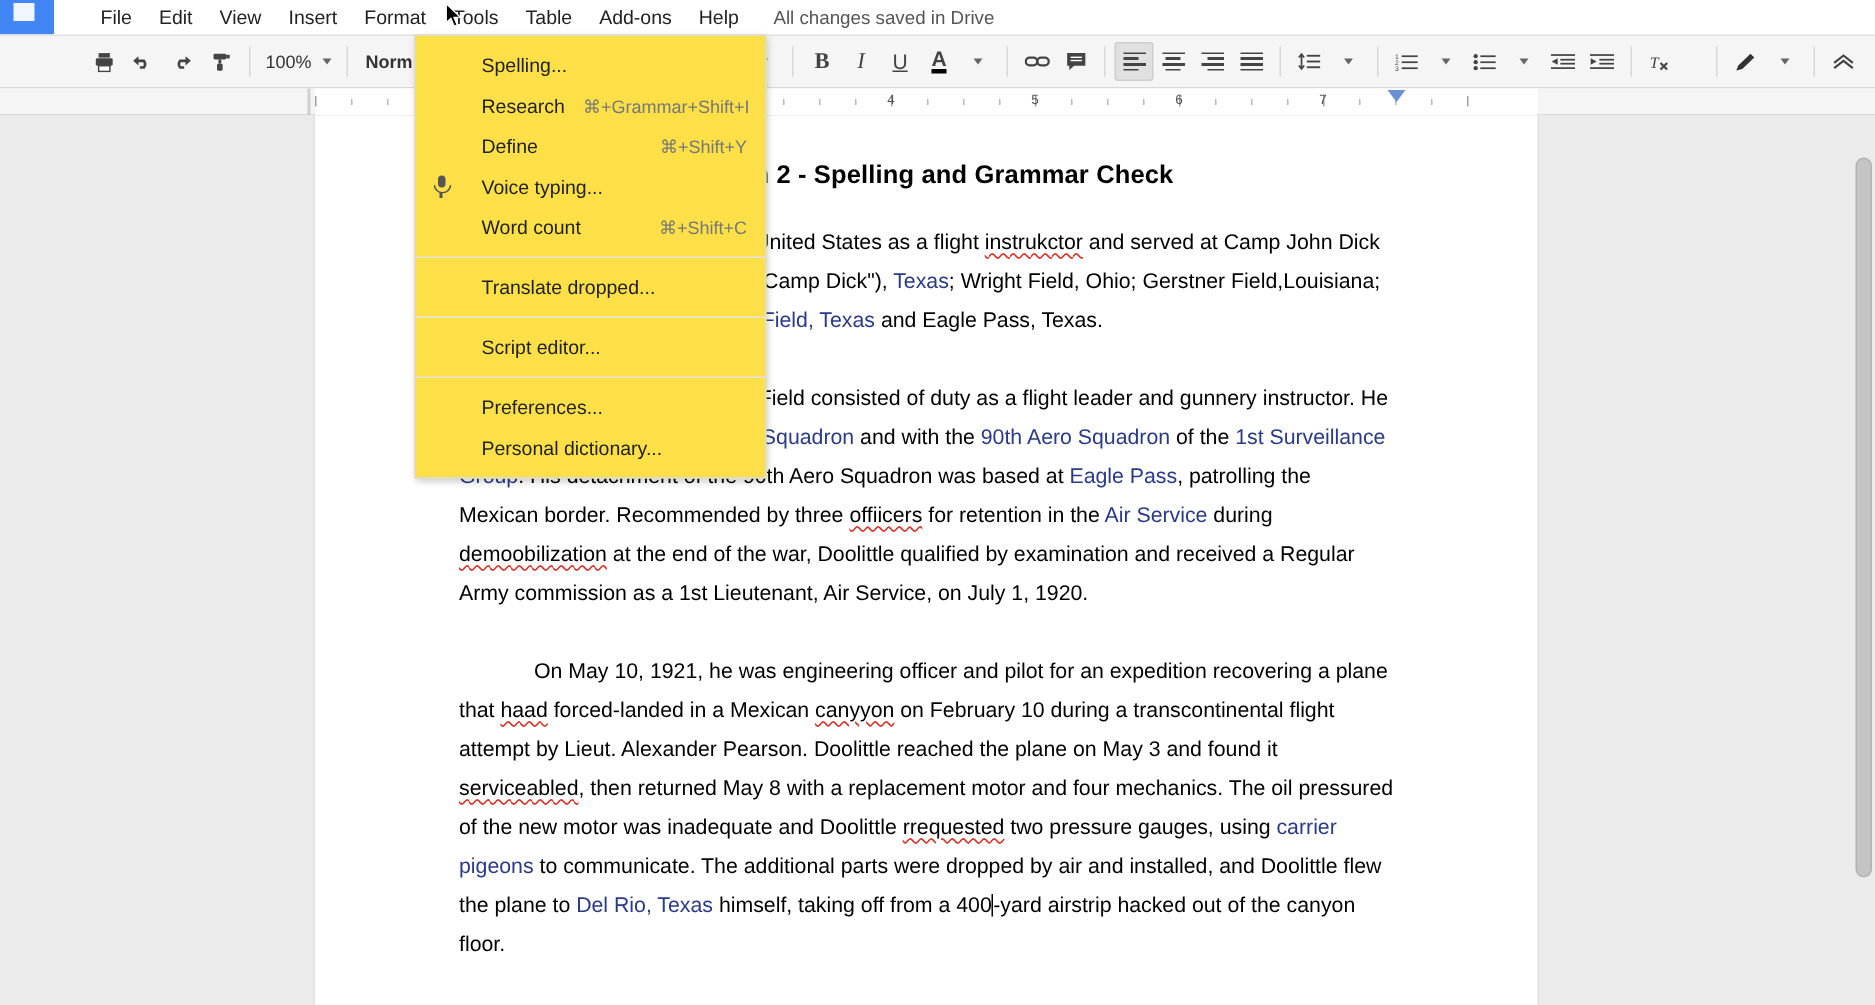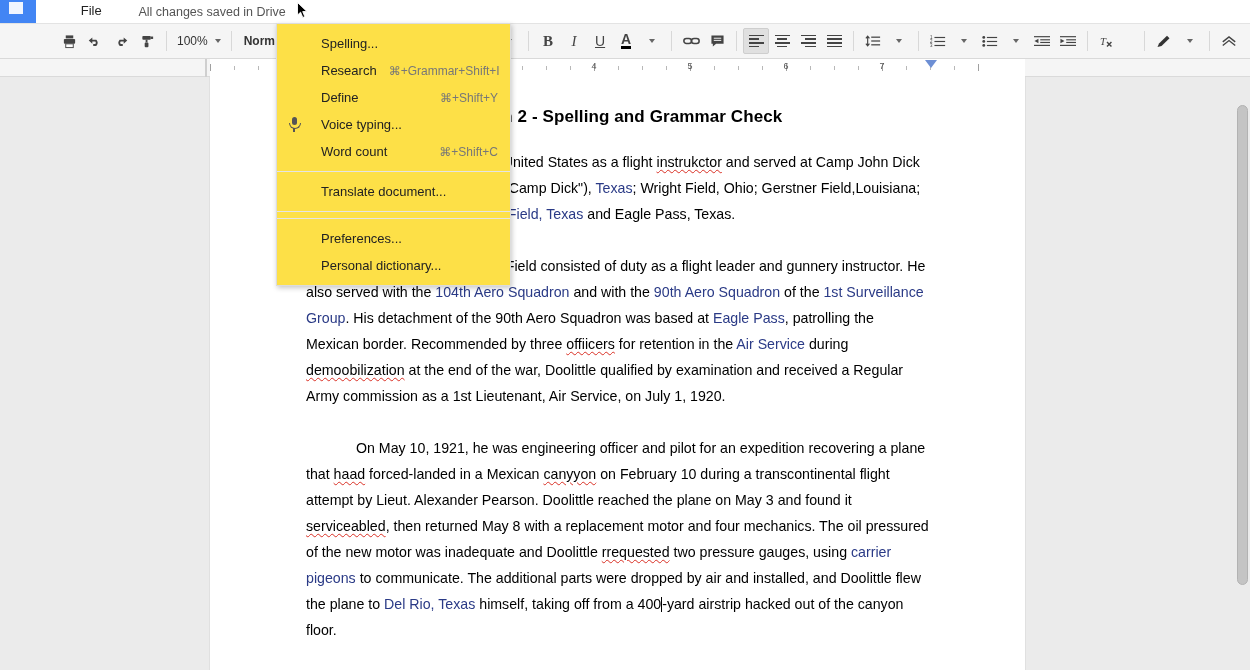--- a/index.html
+++ b/index.html
@@ -20,21 +20,21 @@
     display: flex; align-items: center;
   }
   .logo-box {
     width: 36px; height: 23px; background: #4285f4;
     position: relative; flex: 0 0 36px;
   }
   .logo-box .sheet {
     position: absolute; left: 9px; top: 2px; width: 14px; height: 12px;
     background: #ffffff; opacity: .92;
   }
-  .menus { display: flex; align-items: center; height: 23px; margin-left: 22px; flex-direction: column; }
+  .menus { display: flex; align-items: center; height: 23px; margin-left: 22px; }
   .menu-item {
     font-size: 13px; color: #222; padding: 3px 9px; cursor: default;
     line-height: 15px; white-space: nowrap;
   }
   .menu-item.active { background: #ffffff; color: #222; }
   .save-state {
     font-size: 12.5px; color: #555; margin-left: 14px; white-space: nowrap;
   }
   .topright { position: absolute; right: 8px; top: 0px; display: flex; align-items: center; gap: 8px; }
   .btn-comments {
@@ -488,23 +488,26 @@
           </span>
         </span>
         <span class="dd-label">Voice typing...</span>
       </div>
       <div class="dd-item noicon">
         <span class="dd-label">Word count</span>
         <span class="dd-short">⌘+Shift+C</span>
       </div>
       <div class="dd-sep"></div>
       <div class="dd-item noicon">
-        <span class="dd-label">Translate document...</span>
+        <span class="dd-label">Translate dropped...</span>
       </div>
       <div class="dd-sep"></div>
+      <div class="dd-item noicon">
+        <span class="dd-label">Script editor...</span>
+      </div>
       <div class="dd-sep"></div>
       <div class="dd-item noicon">
         <span class="dd-label">Preferences...</span>
       </div>
       <div class="dd-item noicon">
         <span class="dd-label">Personal dictionary...</span>
       </div>
     </div>
 
   <div class="cursor">

